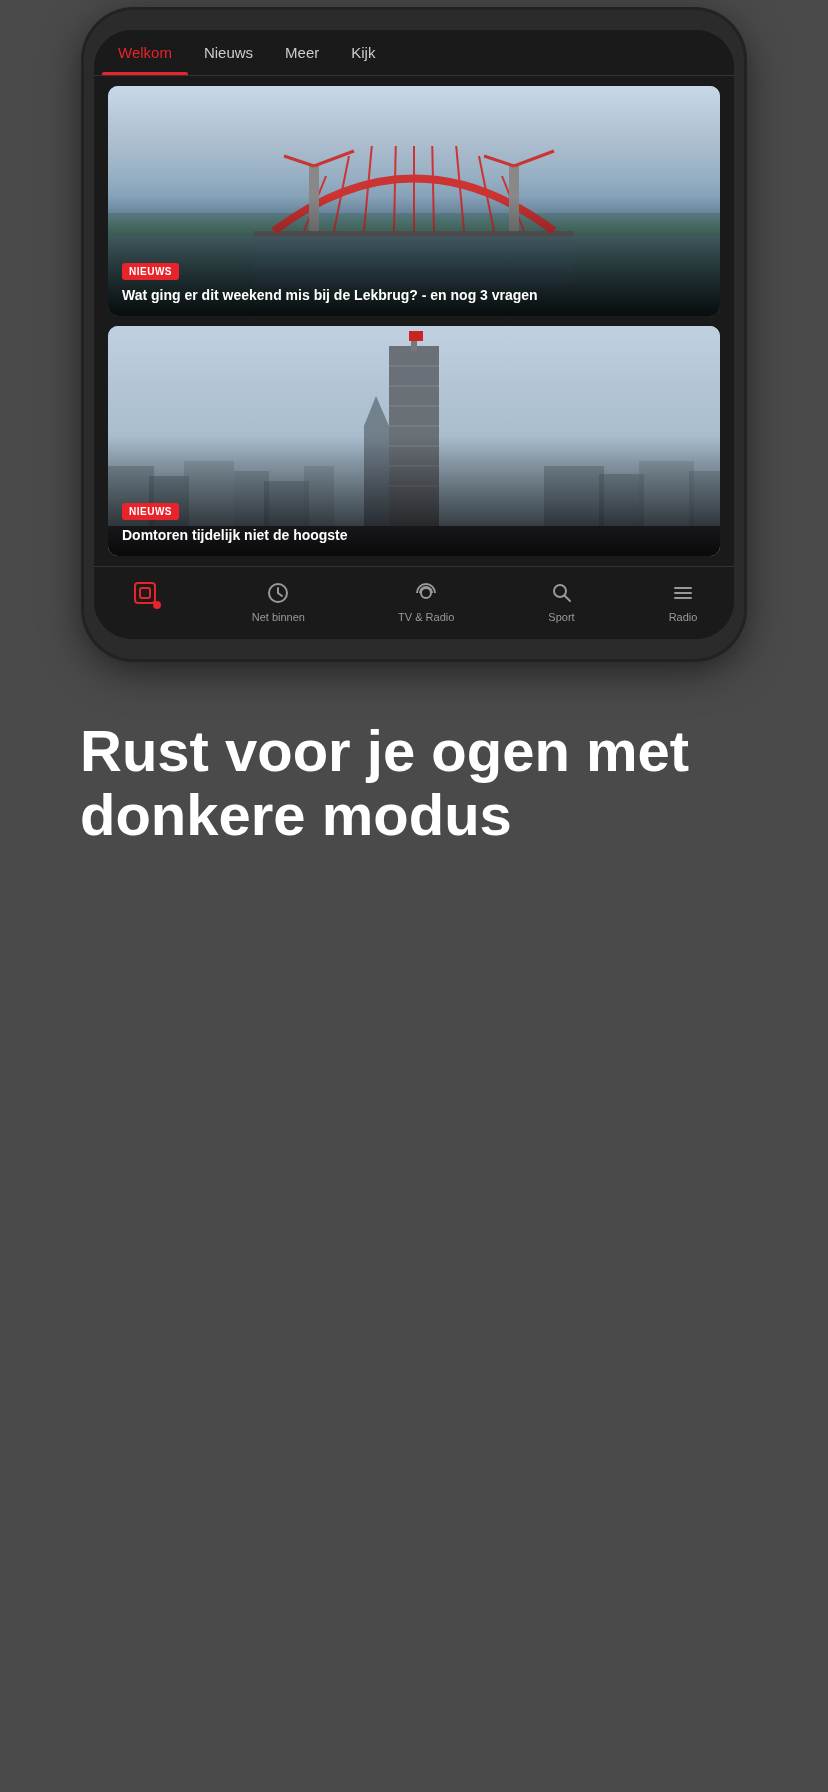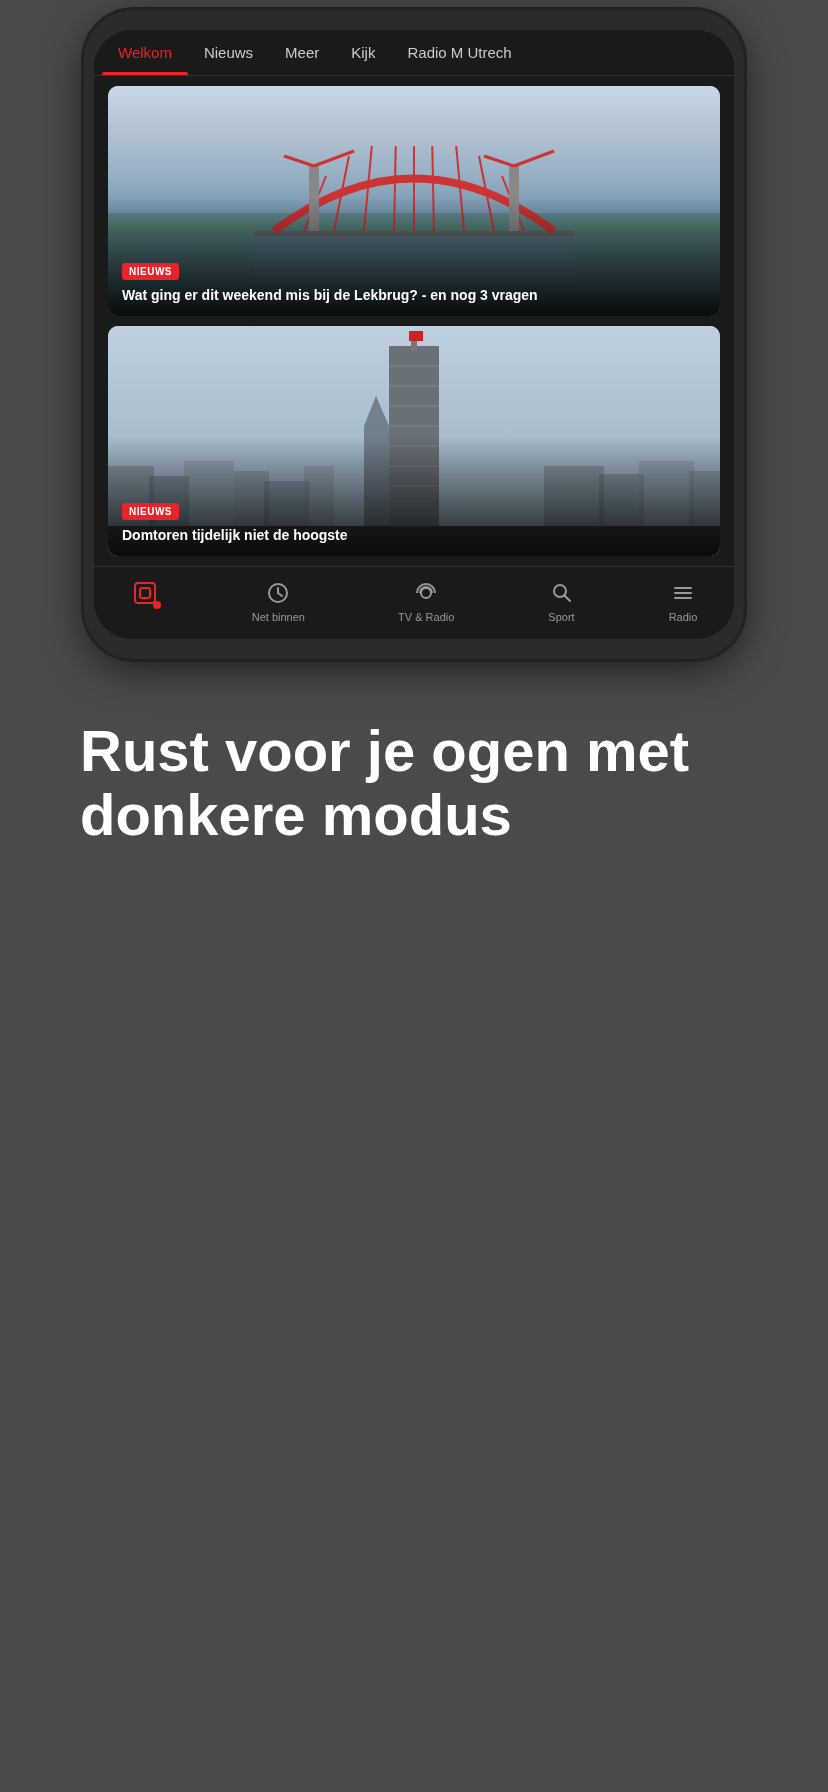--- a/index.html
+++ b/index.html
@@ -242,23 +242,20 @@
         </div>
         <div class="nav-tab">
           <span>Nieuws</span>
         </div>
         <div class="nav-tab">
           <span>Meer</span>
         </div>
         <div class="nav-tab">
           <span>Kijk</span>
         </div>
-        <div class="nav-tab">
-          <span>Radio M Utrech</span>
-        </div>
       </nav>
 
       <div class="content-area">
 
         <div class="article-card">
           <div class="article-image">
             <div class="bridge-scene">
               <div class="sky-clouds"></div>
 
               <svg style="position:absolute;bottom:30px;left:50%;transform:translateX(-50%);width:320px;height:140px;" viewBox="0 0 320 140">

